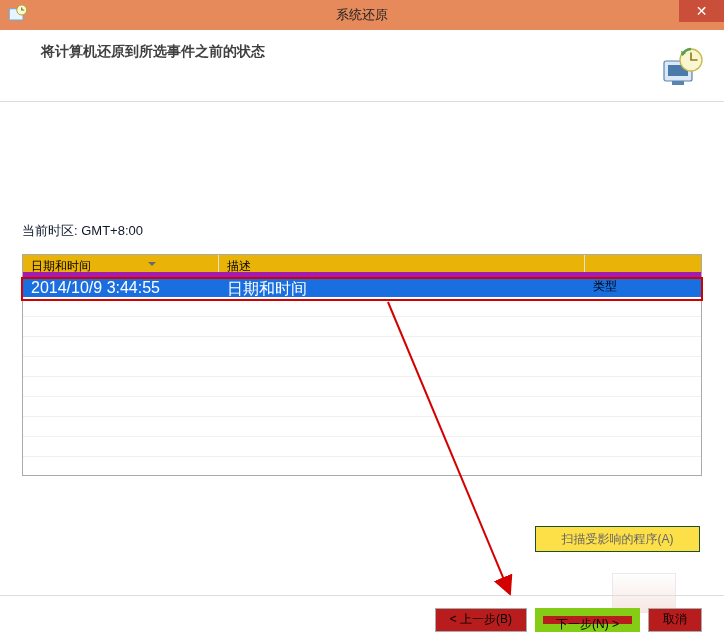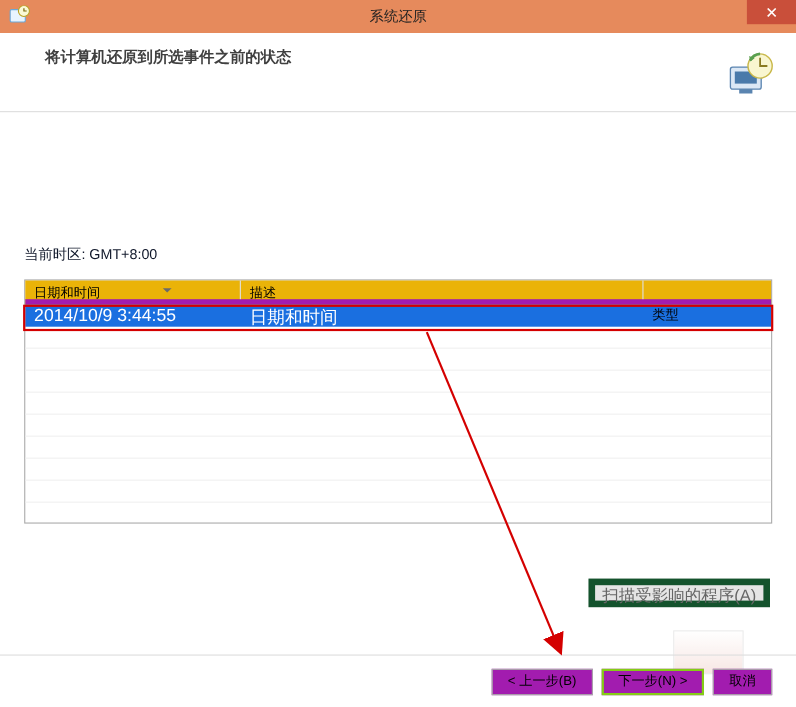--- a/index.html
+++ b/index.html
@@ -118,48 +118,48 @@
 .empty-row {
   height: 20px;
   border-bottom: 1px solid #f0f0f0;
 }
 
 .scan-btn {
   position: absolute;
   right: 24px;
   top: 526px;
   width: 165px; height: 26px;
-  border: 6px solid #14532d;
-  background: #e5e5e5;
-  font-size: 15px;
+  border: 1px solid #14532d;
+  background: #fde047;
+  font-size: 12px;
   color: #666;
   cursor: default;
 }
 
 .bottom-bar {
   position: absolute;
   left: 0; right: 0; bottom: 0;
   height: 48px;
   border-top: 1px solid #ddd;
   display: flex;
   align-items: center;
   justify-content: flex-end;
   padding-right: 22px;
   gap: 8px;
 }
 .btn {
   height: 24px;
   padding: 0 14px;
   font-size: 12px;
   border: 1px solid #aaa;
-  background: #a21caf;
+  background: #b91c1c;
   cursor: pointer;
   text-align: right;
 }
-.btn.focus { border: 2px solid #84cc16; padding: 0 13px; }
+.btn.focus { border: 8px solid #84cc16; padding: 0 13px; }
 
 .arrow-svg {
   position: absolute;
   pointer-events: none;
   z-index: 5;
 }
 .watermark {
   position: absolute;
   right: 48px;
   bottom: 30px;

